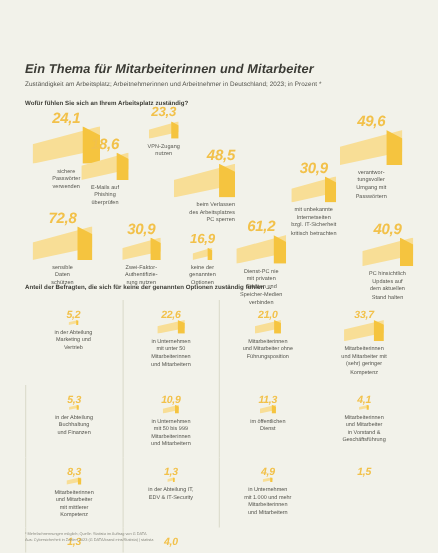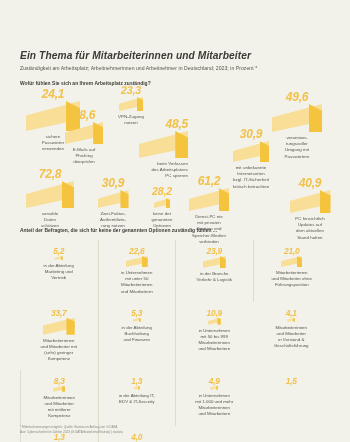--- a/index.html
+++ b/index.html
@@ -165,21 +165,21 @@
         <div class="val">30,9</div>
         <div class="wedge" style="width: 31px; height: 18px;">
           <div class="top"></div>
           <div class="side"></div>
         </div>
         <div class="cap" style="white-space: pre-line;">Zwei-Faktor-
 Authentifizie-
 rung nutzen</div>
       </div>
       <div class="item" style="left: 119px; top: 97px; width: 46px;">
-        <div class="val sm">28,2</div>
+        <div class="val sm">16,9</div>
         <div class="wedge" style="width: 16px; height: 10px;">
           <div class="top"></div>
           <div class="side"></div>
         </div>
         <div class="cap" style="white-space: pre-line;">keine der
 genannten
 Optionen</div>
       </div>
       <div class="item" style="left: 166px; top: 87px; width: 46px;">
         <div class="val">61,2</div>
@@ -235,29 +235,20 @@
         <div class="minibar" style="width: 22px; height: 11px;">
           <div class="top"></div>
           <div class="side"></div>
         </div>
         <div class="cap2" style="white-space: pre-line;">in Unternehmen
 mit unter 50
 Mitarbeiterinnen
 und Mitarbeitern</div>
       </div>
       <div class="cell">
-        <div class="val2">23,9</div>
-        <div class="minibar" style="width: 23px; height: 12px;">
-          <div class="top"></div>
-          <div class="side"></div>
-        </div>
-        <div class="cap2" style="white-space: pre-line;">in der Branche
-Verkehr &amp; Logistik</div>
-      </div>
-      <div class="cell">
         <div class="val2">21,0</div>
         <div class="minibar" style="width: 21px; height: 11px;">
           <div class="top"></div>
           <div class="side"></div>
         </div>
         <div class="cap2" style="white-space: pre-line;">Mitarbeiterinnen
 und Mitarbeiter ohne
 Führungsposition</div>
       </div>
       <div class="cell c0">
@@ -285,20 +276,29 @@
         <div class="val2">10,9</div>
         <div class="minibar" style="width: 13px; height: 7px;">
           <div class="top"></div>
           <div class="side"></div>
         </div>
         <div class="cap2" style="white-space: pre-line;">in Unternehmen
 mit 50 bis 999
 Mitarbeiterinnen
 und Mitarbeitern</div>
       </div>
+      <div class="cell">
+        <div class="val2">11,3</div>
+        <div class="minibar" style="width: 13px; height: 7px;">
+          <div class="top"></div>
+          <div class="side"></div>
+        </div>
+        <div class="cap2" style="white-space: pre-line;">im öffentlichen
+Dienst</div>
+      </div>
       <div class="cell c0">
         <div class="val2">4,1</div>
         <div class="minibar" style="width: 8px; height: 4px;">
           <div class="top"></div>
           <div class="side"></div>
         </div>
         <div class="cap2" style="white-space: pre-line;">Mitarbeiterinnen
 und Mitarbeiter
 in Vorstand &amp;
 Geschäftsführung</div>

